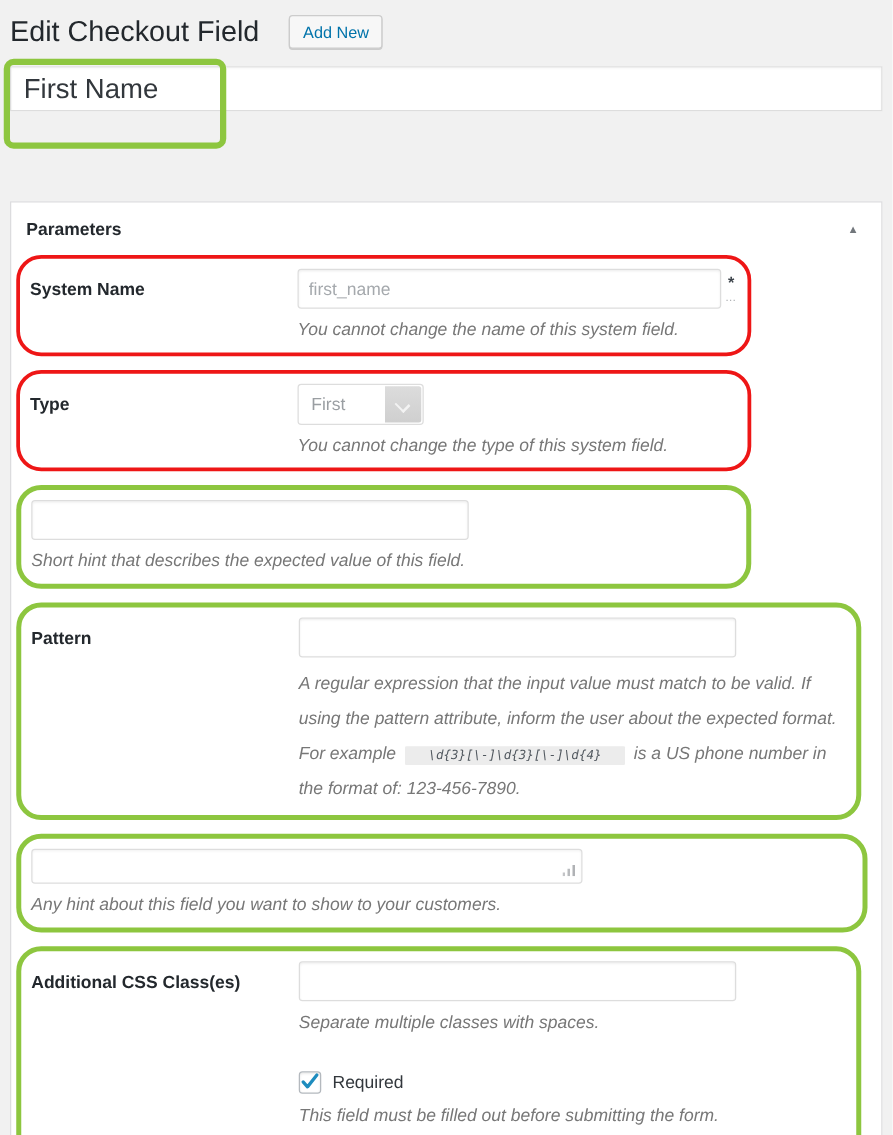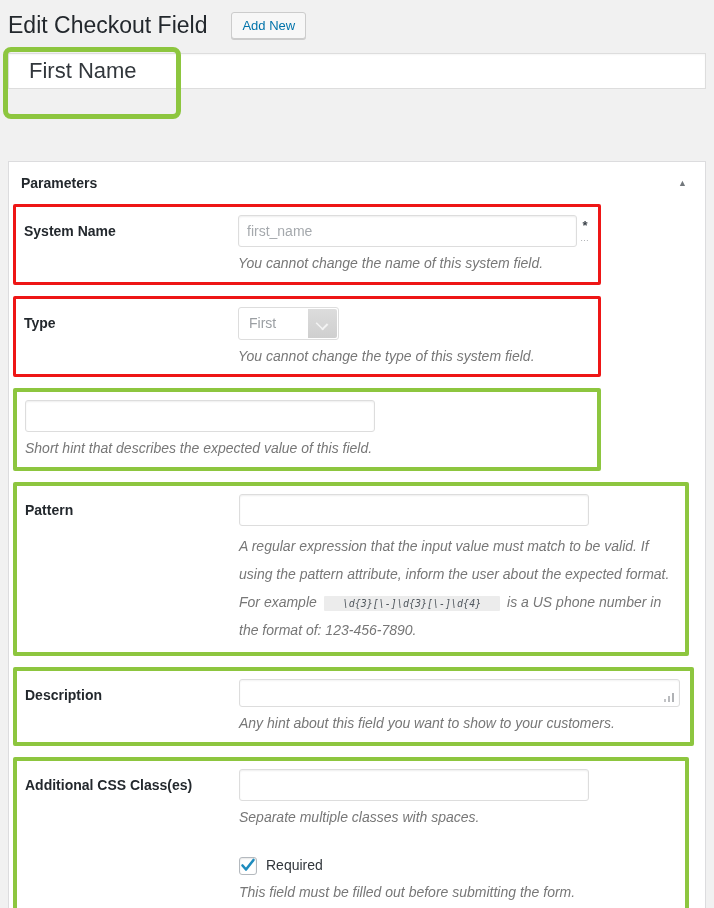--- a/index.html
+++ b/index.html
@@ -16,21 +16,21 @@
   h1.page-title{font-size:23px;font-weight:400;color:#23282d;margin:0;line-height:1.1;}
   .add-new-btn{
     display:inline-block;background:#f7f7f7;border:1px solid #ccc;border-radius:3px;
     color:var(--accent-blue,#0073aa);font-size:13px;line-height:1;padding:6px 10px;
     cursor:pointer;text-decoration:none;box-shadow:0 1px 0 #ccc;
   }
 
   
   .title-wrap{position:relative;margin-bottom:72px;}
   .title-input{
-    width:100%;box-sizing:border-box;height:36px;padding:3px 20px;
+    width:100%;box-sizing:border-box;height:36px;padding:3px 10px;
     font-size:22px;color:#32373c;background:#fff;border:1px solid #ddd;
     font-family:"Liberation Sans", sans-serif;outline:none;
     box-shadow:inset 0 1px 2px rgba(0,0,0,.04);
   }
   .title-annotation{
     position:absolute;left:-5px;top:-6px;width:168px;height:62px;
     border:5px solid var(--green,#8dc63f);border-radius:8px;pointer-events:none;z-index:5;
   }
 
   
@@ -38,21 +38,21 @@
   .postbox-header{
     display:flex;justify-content:space-between;align-items:center;
     padding:12px;cursor:pointer;border-radius:17px;
   }
   .postbox-title{font-size:14px;font-weight:700;color:#23282d;line-height:1.3;}
   .toggle-indicator{font-size:9px;color:#72777c;padding:0 6px;}
 
   .postbox-content{padding:0 4px 12px 4px;}
 
   
-  .ann{box-sizing:border-box;border-radius:2px;padding:8px 8px 8px 8px;background:#fff;}
+  .ann{box-sizing:border-box;border-radius:20px;padding:8px 8px 8px 8px;background:#fff;}
   .ann-red{border:3px solid var(--red,#ee1616);}
   .ann-green{border:4px solid var(--green,#8dc63f);}
   .ann + .ann{margin-top:11px;}
   .w-short{width:588px;}
   .w-pattern{width:676px;}
   .w-desc{width:681px;}
   .w-add{width:676px;min-height:198px;}
 
   
   .frow{display:flex;}
@@ -189,21 +189,20 @@
               <span>A regular expression that the input value must match to be valid. If using the pattern attribute, inform the user about the expected format. For example</span>
               <span class="code-snippet">\d{3}[\-]\d{3}[\-]\d{4}</span>
               <span>is a US phone number in the format of: 123-456-7890.</span>
             </div>
           </div>
         </div>
       </div>
 
       <div class="ann ann-green w-desc">
         <div class="frow">
-          <div class="flabel">Description</div>
           <div class="ffield">
             <div class="fake-textarea">
               <span class="resize-grip">
                 <svg width="11" height="11" viewBox="0 0 11 11">
                   <rect x="0" y="8" width="2" height="3" fill="#c3c4c7"></rect>
                   <rect x="4" y="5" width="2" height="6" fill="#b9bbbe"></rect>
                   <rect x="8" y="2" width="2" height="9" fill="#b0b2b5"></rect>
                 </svg>
               </span>
             </div>

